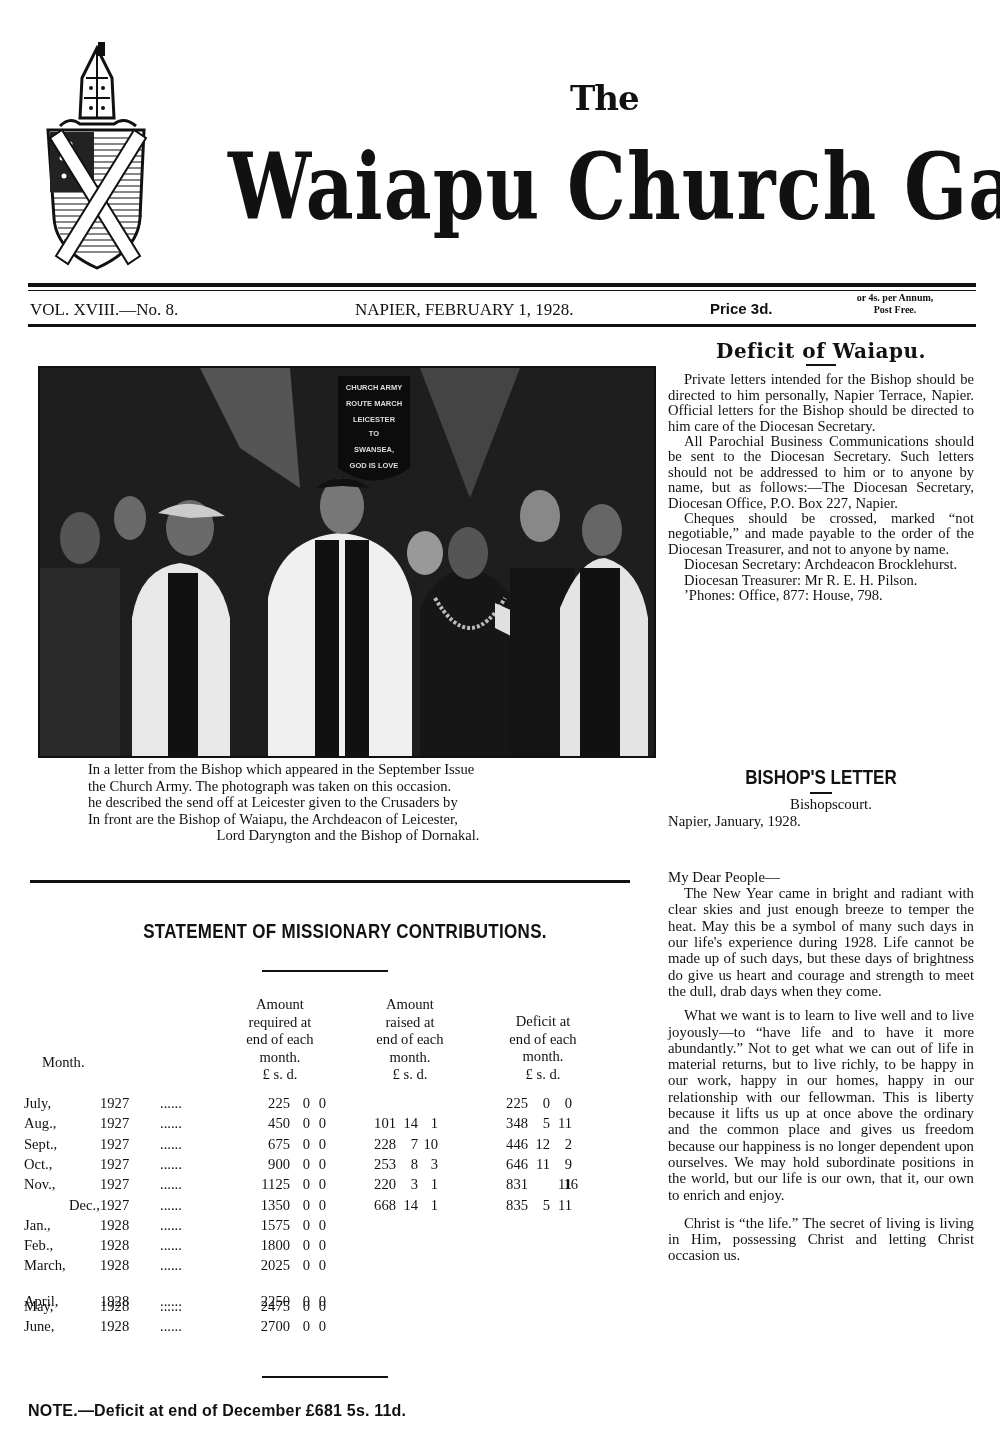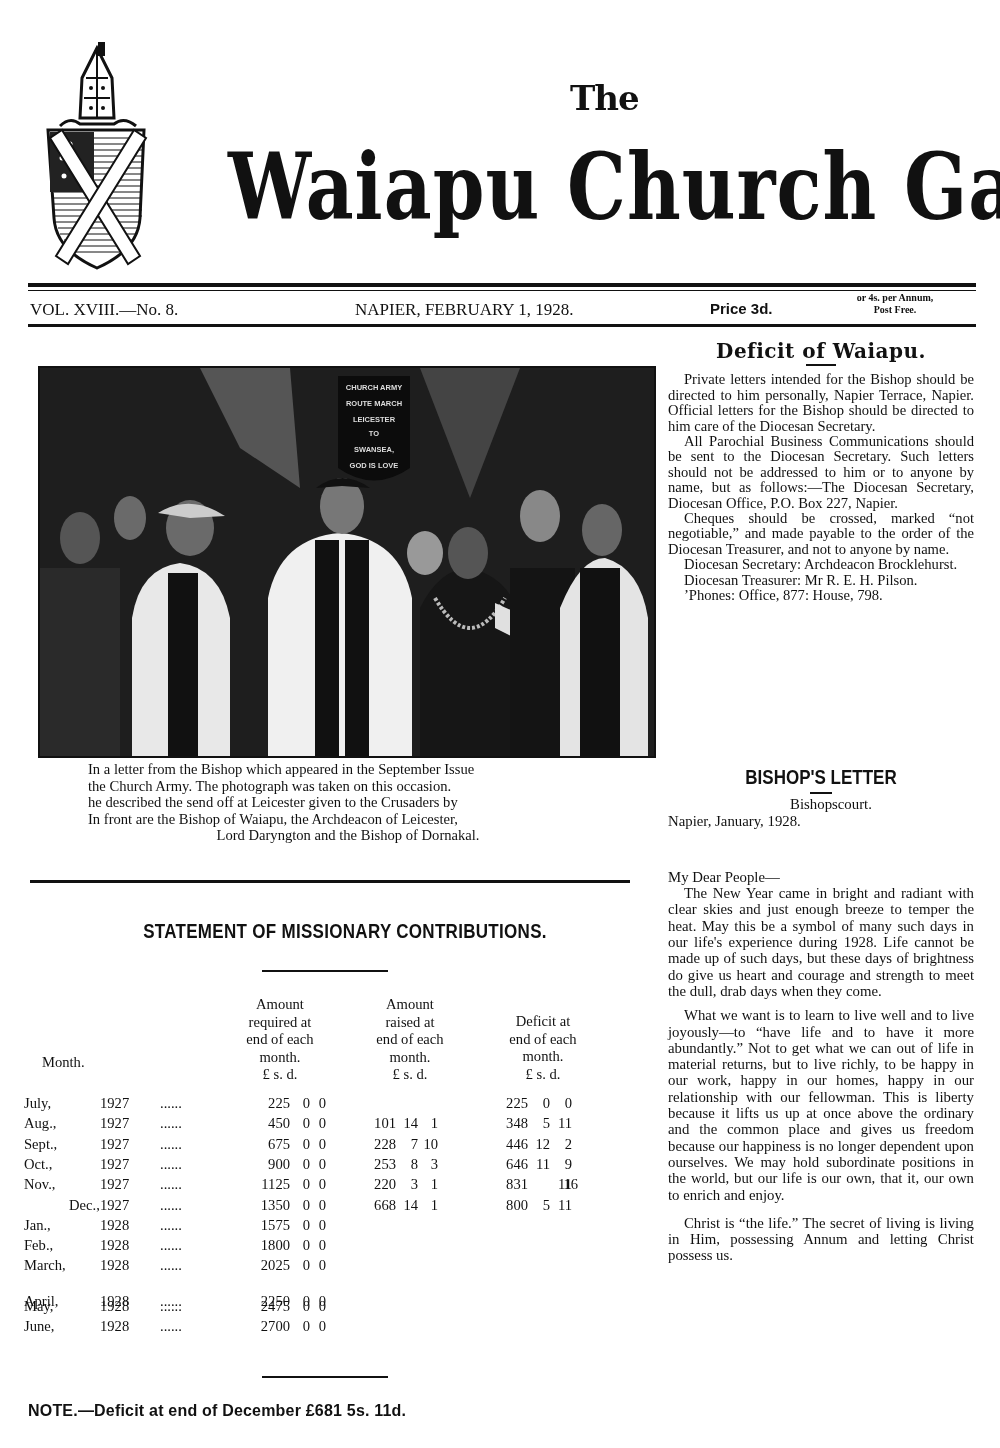--- a/index.html
+++ b/index.html
@@ -171,21 +171,21 @@
 </div>
 
 <div class="abs rcol" style="top:770px; font-size:14.8px; line-height:16.3px;">
   <div class="section-head bishop-head">BISHOP'S LETTER</div>
   <div class="dash" style="width:22px; margin:6px auto 2px;"></div>
   <div style="text-align:center; padding-left:20px;">Bishopscourt.</div>
   <div style="text-align:left;">Napier, January, 1928.</div>
   <p class="noind">My Dear People—</p>
   <p>The New Year came in bright and radiant with clear skies and just enough breeze to temper the heat. May this be a symbol of many such days in our life's experience during 1928. Life cannot be made up of such days, but these days of brightness do give us heart and courage and strength to meet the dull, drab days when they come.</p>
   <p style="margin-top:8px;">What we want is to learn to live well and to live joyously—to “have life and to have it more abundantly.” Not to get what we can out of life in material returns, but to live richly, to be happy in our work, happy in our homes, happy in our relationship with our fellowman. This is liberty because it lifts us up at once above the ordinary and the common place and gives us freedom because our happiness is no longer dependent upon ourselves. We may hold subordinate positions in the world, but our life is our own, that it, our own to enrich and enjoy.</p>
-  <p style="margin-top:12px;">Christ is “the life.” The secret of living is living in Him, possessing Annum and letting Christ possess us.</p>
+  <p style="margin-top:12px;">Christ is “the life.” The secret of living is living in Him, possessing Christ and letting Christ occasion us.</p>
 </div>
 
 <div class="abs stmt-title">STATEMENT OF MISSIONARY CONTRIBUTIONS.</div>
 <div class="abs short-rule" style="left:262px; top:970px; width:126px;"></div>
 
 <div class="abs tbl" style="left:0; top:996px; width:660px; height:360px;">
   <div class="abs" style="left:42px; top:58px;">Month.</div>
   <div class="abs colhead" style="left:225px; top:0; width:110px;">
     <div>Amount</div>
     <div>required at</div>
@@ -281,21 +281,21 @@
       <div class="row" style="top: 200.5px;">
         <span class="cell" style="left: 0px; width: 60px; margin-left: 45px;">Dec.,</span>
         <span class="cell" style="left: 76px; width: 40px;">1927</span>
         <span class="cell" style="left: 136px; width: 40px;">......</span>
         <span class="cell r" style="left: 216px; width: 50px;">1350</span>
         <span class="cell r" style="left: 270px; width: 16px;">0</span>
         <span class="cell r" style="left: 288px; width: 14px;">0</span>
         <span class="cell r" style="left: 336px; width: 36px;">668</span>
         <span class="cell r" style="left: 374px; width: 20px;">14</span>
         <span class="cell r" style="left: 396px; width: 18px;">1</span>
-        <span class="cell r" style="left: 470px; width: 34px;">800</span>
+        <span class="cell r" style="left: 470px; width: 34px;">835</span>
         <span class="cell r" style="left: 506px; width: 20px;">5</span>
         <span class="cell r" style="left: 528px; width: 20px;">11</span>
       </div>
       <div class="row" style="top: 220.8px;">
         <span class="cell" style="left: 0px; width: 60px;">Jan.,</span>
         <span class="cell" style="left: 76px; width: 40px;">1928</span>
         <span class="cell" style="left: 136px; width: 40px;">......</span>
         <span class="cell r" style="left: 216px; width: 50px;">1575</span>
         <span class="cell r" style="left: 270px; width: 16px;">0</span>
         <span class="cell r" style="left: 288px; width: 14px;">0</span>

